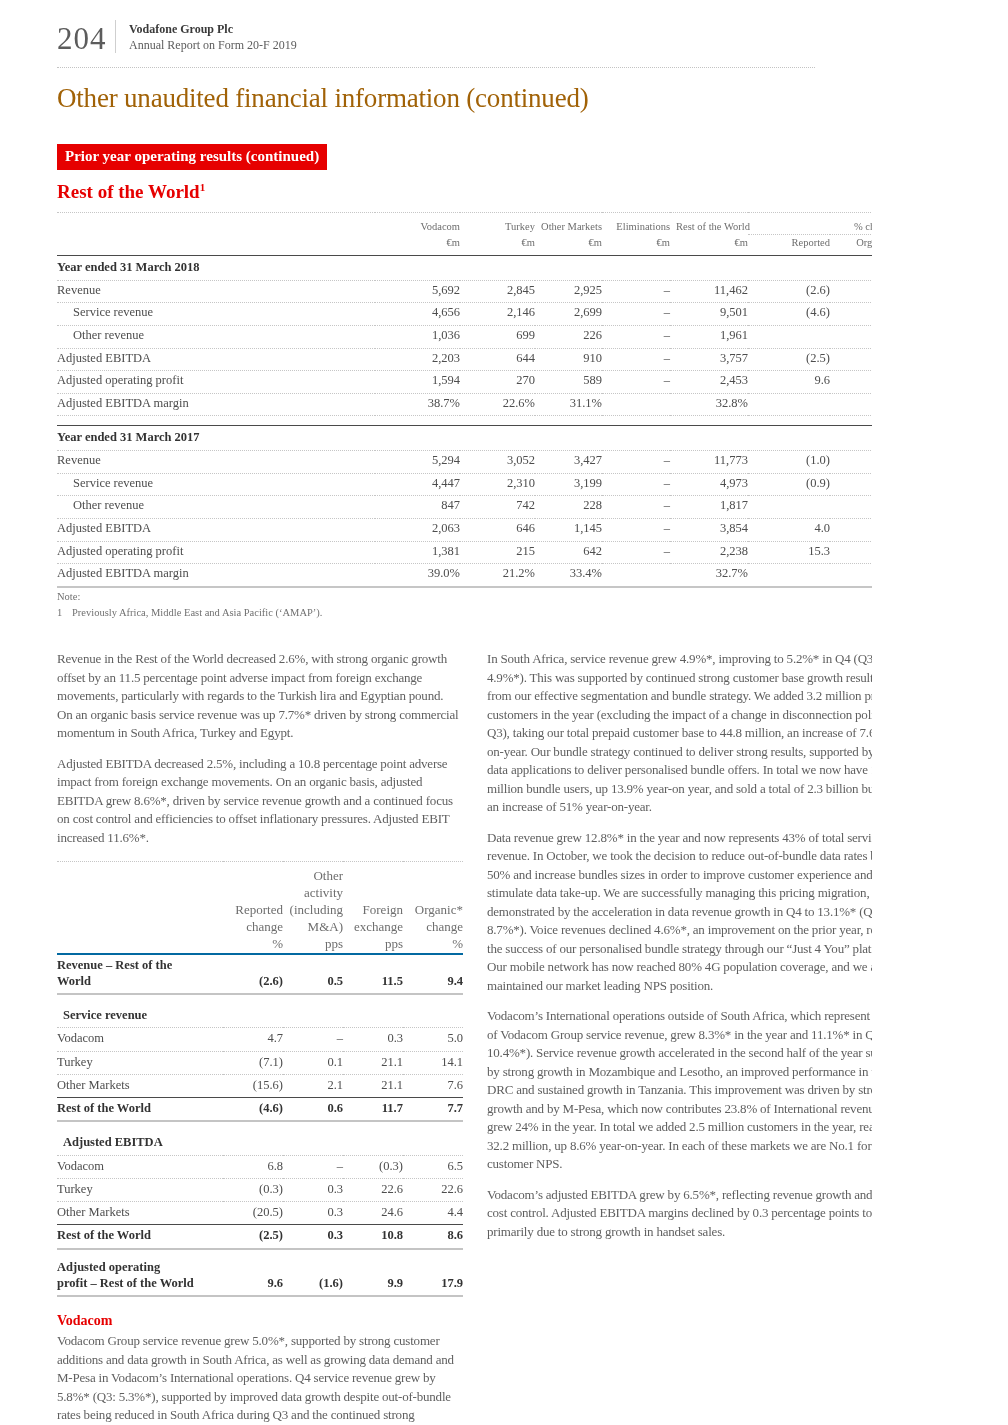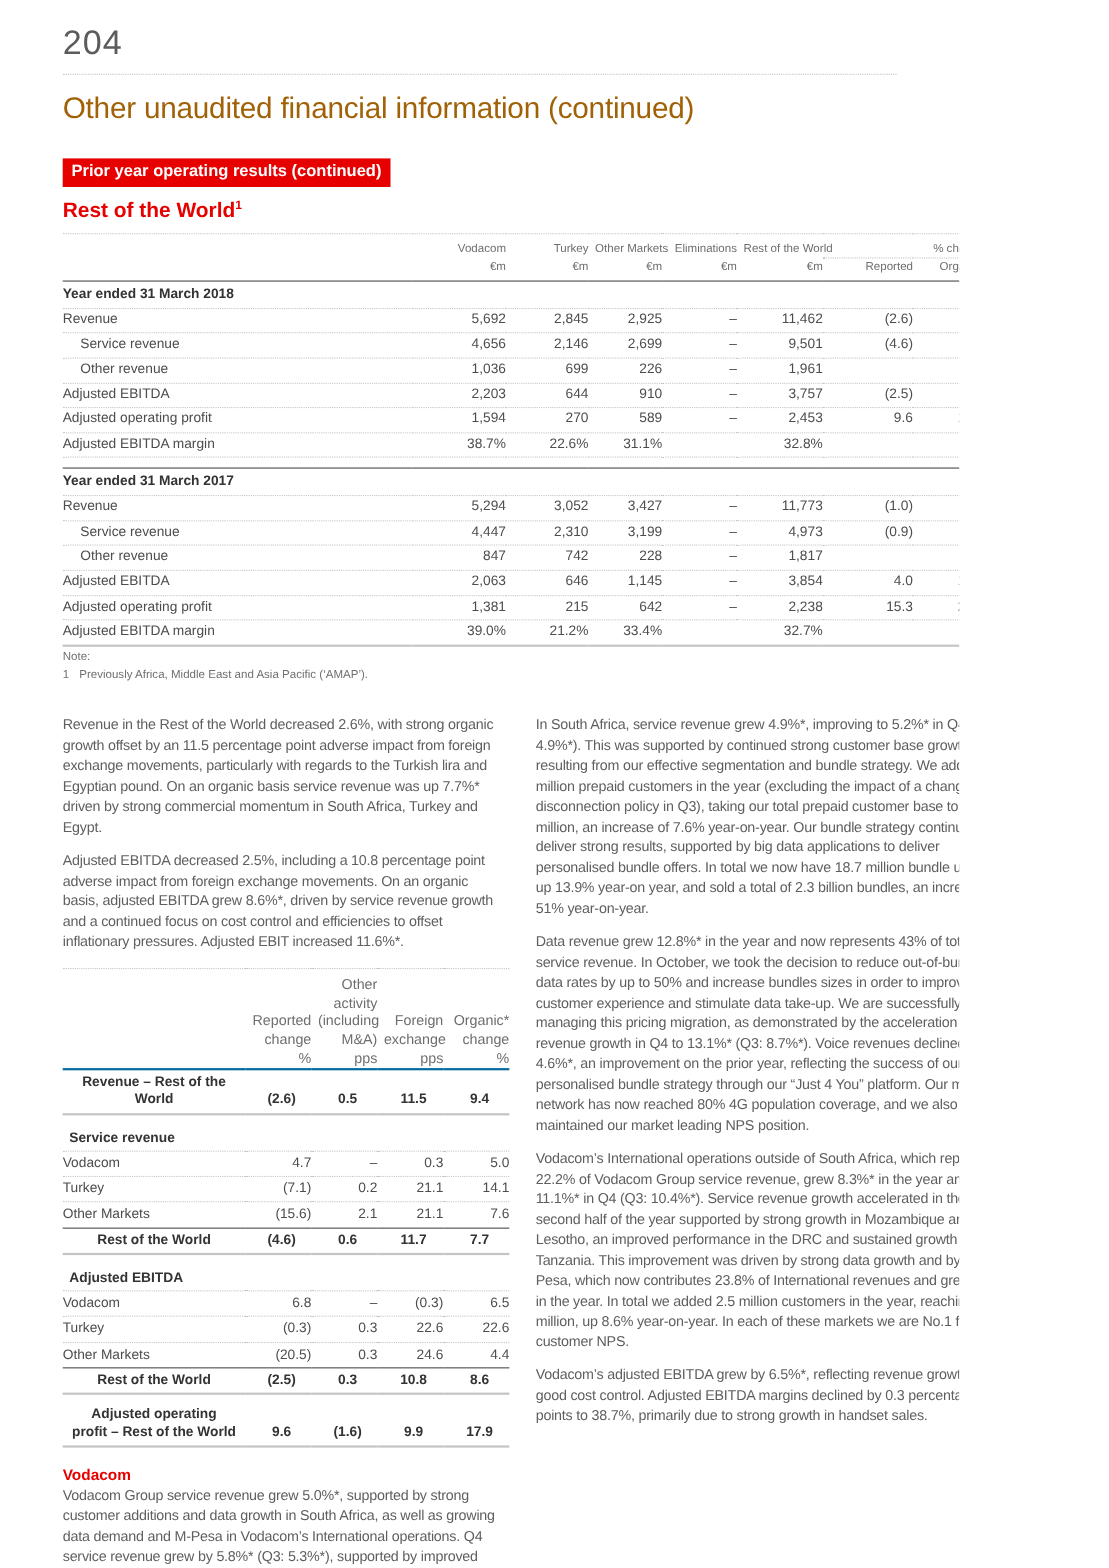--- a/index.html
+++ b/index.html
@@ -1,19 +1,19 @@
 <!DOCTYPE html>
 <html><head>
 <meta charset="utf-8">
 <style>
   * { box-sizing: border-box; }
   html, body { margin: 0; padding: 0; background: #ffffff; }
   .page {
     width: 872px; height: 1425px; background: #ffffff; position: relative;
-    font-family: Liberation Sans, sans-serif; color: #4d4d4d; overflow: hidden;
+    font-family: Liberation Serif, serif; color: #4d4d4d; overflow: hidden;
   }
   
   .hdr { padding: 20px 57px 0 57px; }
   .hdr-inner { display: flex; align-items: flex-start; padding-bottom: 13px; border-bottom: 1px dotted #c3c3c3; }
   .page-num { font-size: 31px; color: #5c5c5c; line-height: 1; padding-top: 3px; width: 58px; letter-spacing: 1px; }
   .pub { border-left: 1px solid #cfcfcf; padding-left: 13px; padding-top: 2px; }
   .pub-name { font-size: 12px; font-weight: bold; color: #3a3a3a; line-height: 1.25; }
   .pub-report { font-size: 12px; color: #5c5c5c; line-height: 1.25; margin-top: 1px; }
 
   .content { padding: 0 57px; }
@@ -50,34 +50,38 @@
 
   
   .t2 { width: 406px; border-collapse: collapse; table-layout: fixed; margin: 14px 0 4px 0; }
   .t2 th, .t2 td { font-size: 12.5px; text-align: right; padding: 2px 0 4px 6px; color: #4d4d4d; vertical-align: bottom; line-height: 1.3; }
   .t2 .lbl { text-align: left; padding-left: 0; white-space: pre-line; }
   .t2 thead th { font-size: 13px; font-weight: normal; color: #6e6e6e; white-space: pre-line;
                  border-top: 1px dotted #c6c6c6; border-bottom: 2px solid #0369a1; padding-top: 6px; padding-bottom: 0; }
   .t2 tr.bold td { font-weight: bold; color: #333333; }
   .t2 tr.data td { border-bottom: 1px dotted #c6c6c6; }
   .t2 tr.stitle td { font-weight: bold; color: #333333; text-align: left; padding-top: 12px; border-bottom: 1px dotted #c6c6c6; }
-  .t2 tr.block-end td { border-bottom: 2px solid #c4c4c4; text-align: center; }
+  .t2 tr.block-end td { border-bottom: 2px solid #c4c4c4; }
   .t2 tr.totrow td { border-top: 1px solid #4a4a4a; }
   .t2 tr.spacer td { height: 8px; padding: 0; border: none; }
 
   .vodacom-heading { color: #e60000; font-size: 14px; font-weight: bold; margin: 16px 0 3px 0; }
 </style>
 </head>
 <body>
 
 <div class="page">
 
   <div class="hdr">
     <div class="hdr-inner">
       <div class="page-num">204</div>
+      <div class="pub">
+        <div class="pub-name">Vodafone Group Plc</div>
+        <div class="pub-report">Annual Report on Form 20-F 2019</div>
+      </div>
     </div>
   </div>
 
   <div class="content">
 
     <h1 class="doc-title">Other unaudited financial information (continued)</h1>
 
     <div><span class="badge">Prior year operating results (continued)</span></div>
 
     <h2 class="sec-heading"><span>Rest of the World</span><sup>1</sup></h2>
@@ -301,21 +305,21 @@
             <tr class="data">
               <td class="lbl">Vodacom</td>
               <td>4.7</td>
               <td>–</td>
               <td>0.3</td>
               <td>5.0</td>
             </tr>
             <tr class="data">
               <td class="lbl">Turkey</td>
               <td>(7.1)</td>
-              <td>0.2</td>
+              <td>0.1</td>
               <td>21.1</td>
               <td>14.1</td>
             </tr>
             <tr class="data">
               <td class="lbl">Other Markets</td>
               <td>(15.6)</td>
               <td>2.1</td>
               <td>21.1</td>
               <td>7.6</td>
             </tr>

